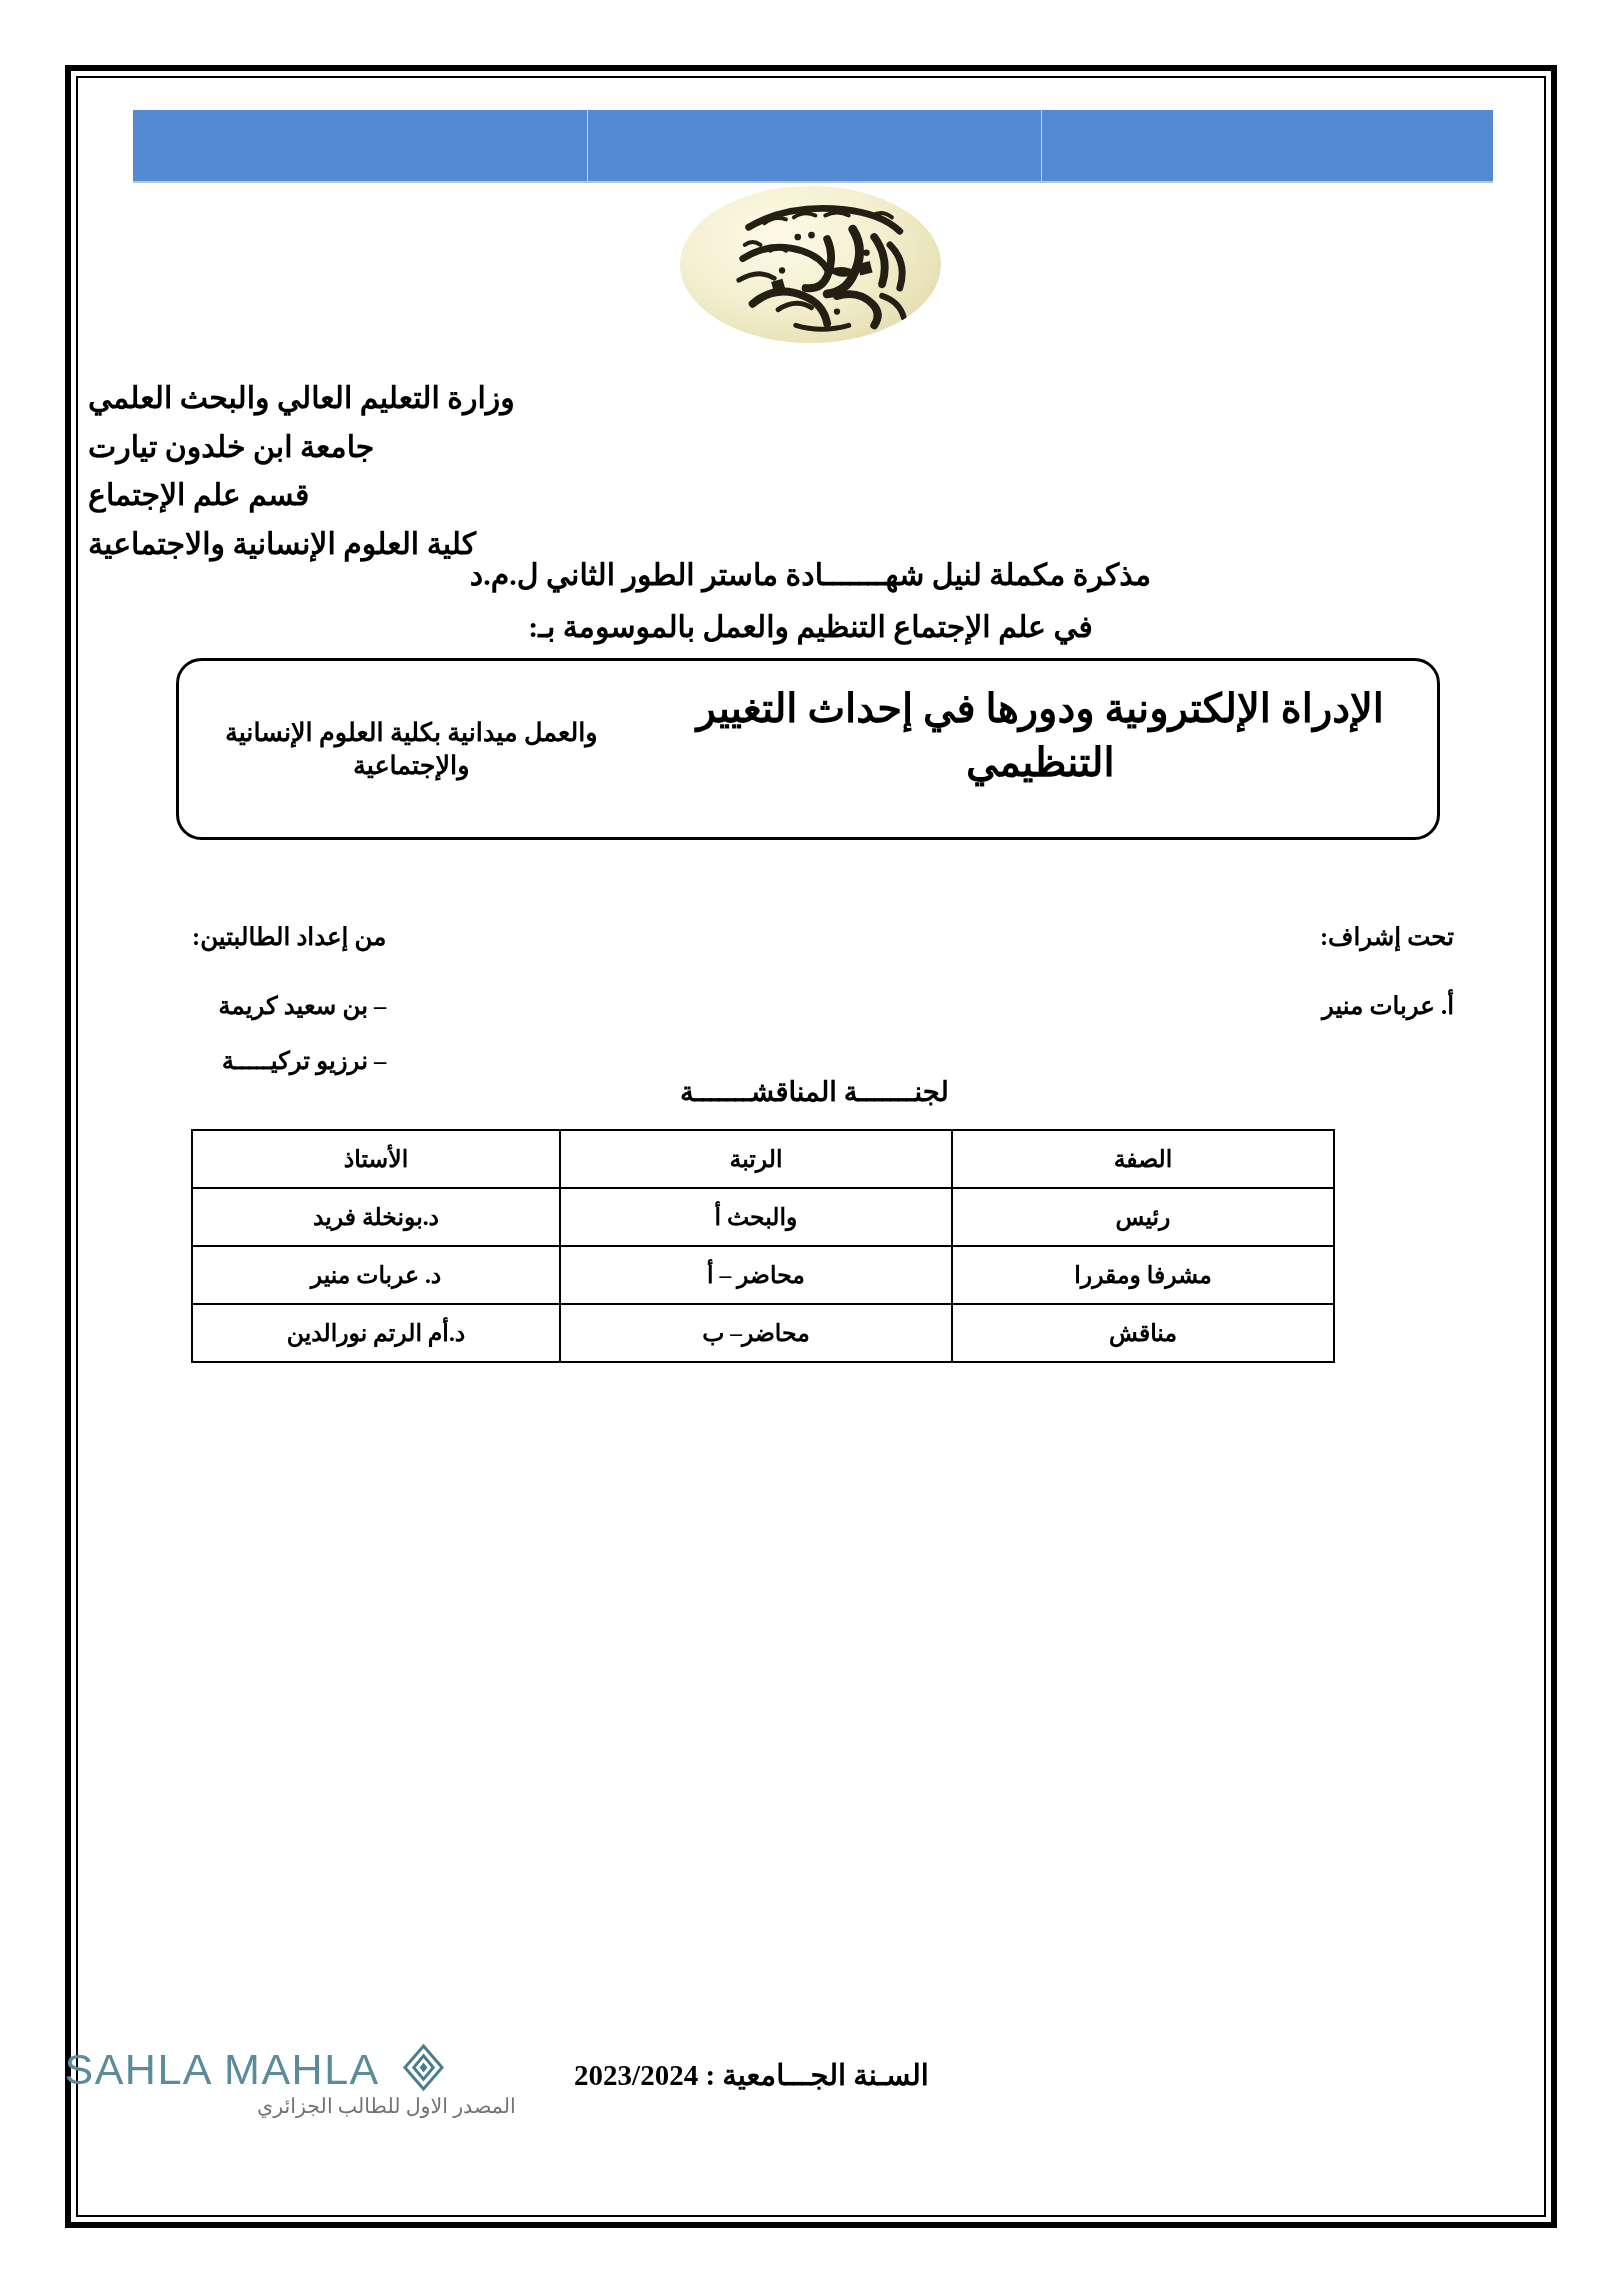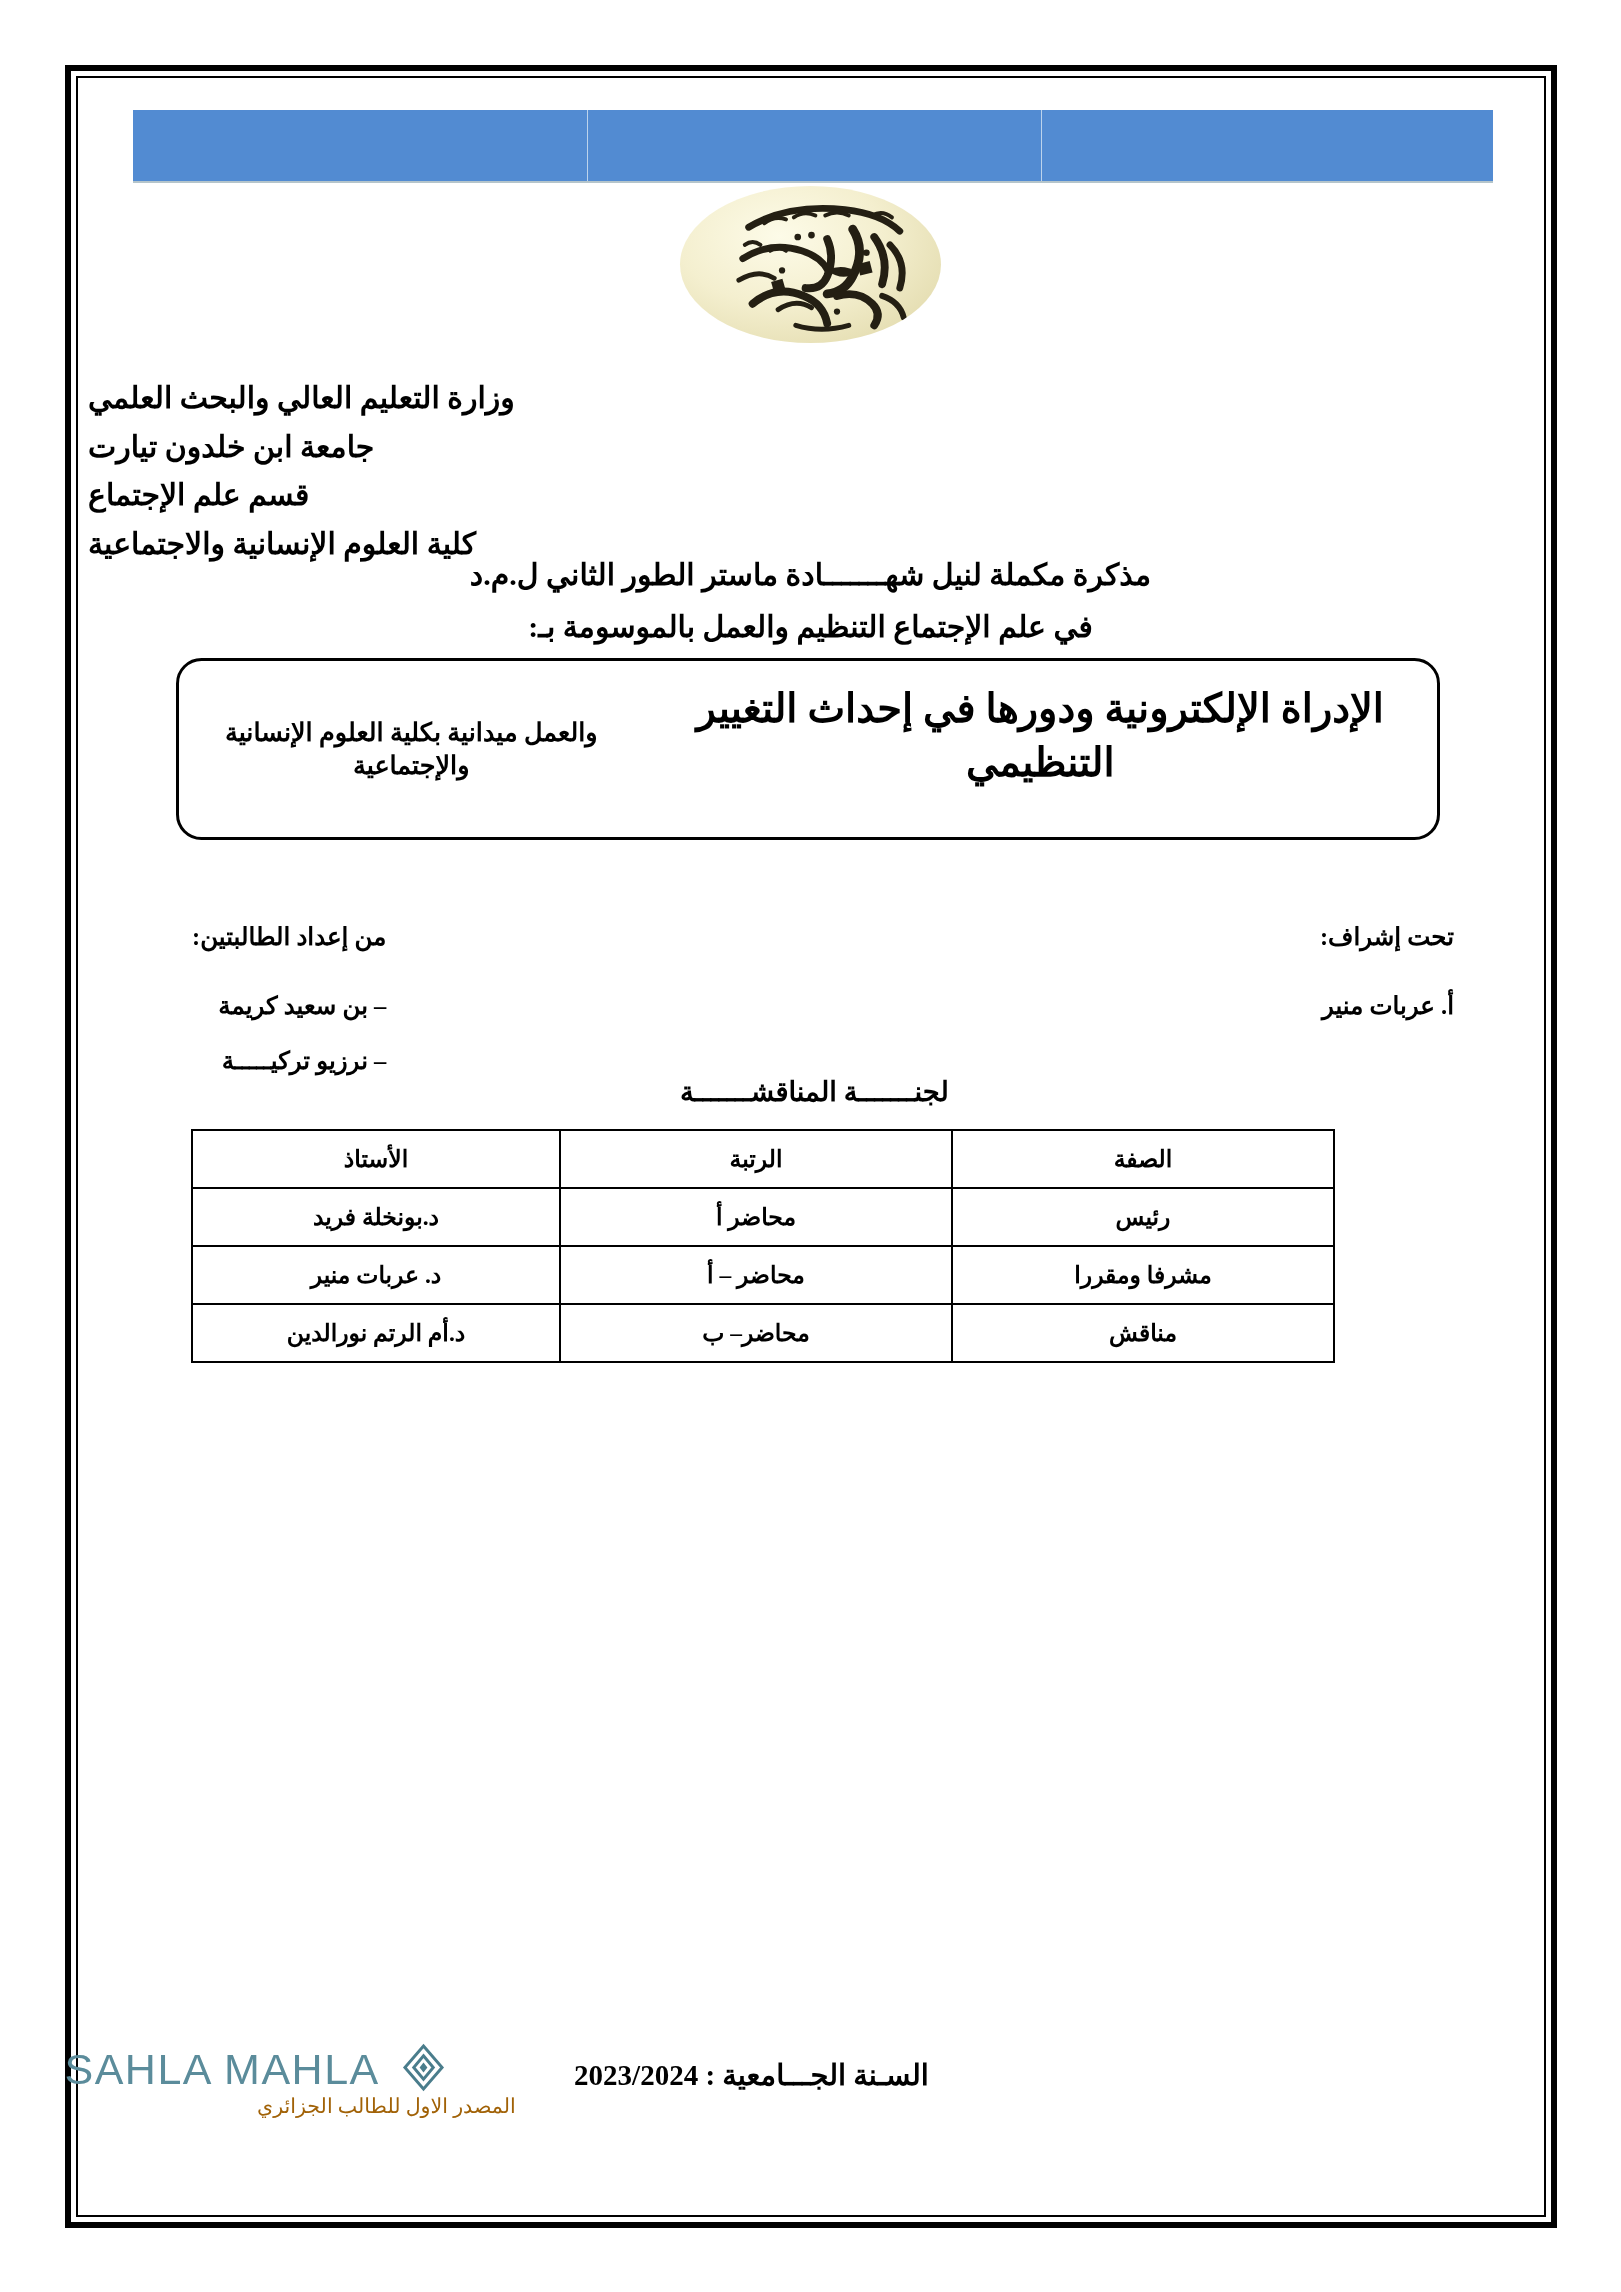--- a/index.html
+++ b/index.html
@@ -227,21 +227,21 @@
     font-size: 43px;
     letter-spacing: 1.5px;
     white-space: nowrap;
     line-height: 1.05;
   }
   .watermark .wm-mark { flex: 0 0 auto; }
   .watermark .wm-tagline {
     direction: rtl;
     text-align: right;
     font-size: 20.6px;
-    color: #a16207;
+    color: #737373;
     white-space: nowrap;
     margin-top: -2px;
     padding-right: 9.8px;
   }
 </style>
 </head>
 <body>
 
 <div class="page-frame">
   <div class="page-frame-inner"></div>
@@ -332,21 +332,21 @@
     <thead>
       <tr>
         <th>الصفة</th>
         <th>الرتبة</th>
         <th>الأستاذ</th>
       </tr>
     </thead>
     <tbody>
       <tr>
         <td>رئيس</td>
-        <td>محاضر أ</td>
+        <td>والبحث أ</td>
         <td>د.بونخلة فريد</td>
       </tr>
       <tr>
         <td>مشرفا ومقررا</td>
         <td>محاضر – أ</td>
         <td>د. عربات منير</td>
       </tr>
       <tr>
         <td>مناقش</td>
         <td>محاضر– ب</td>

